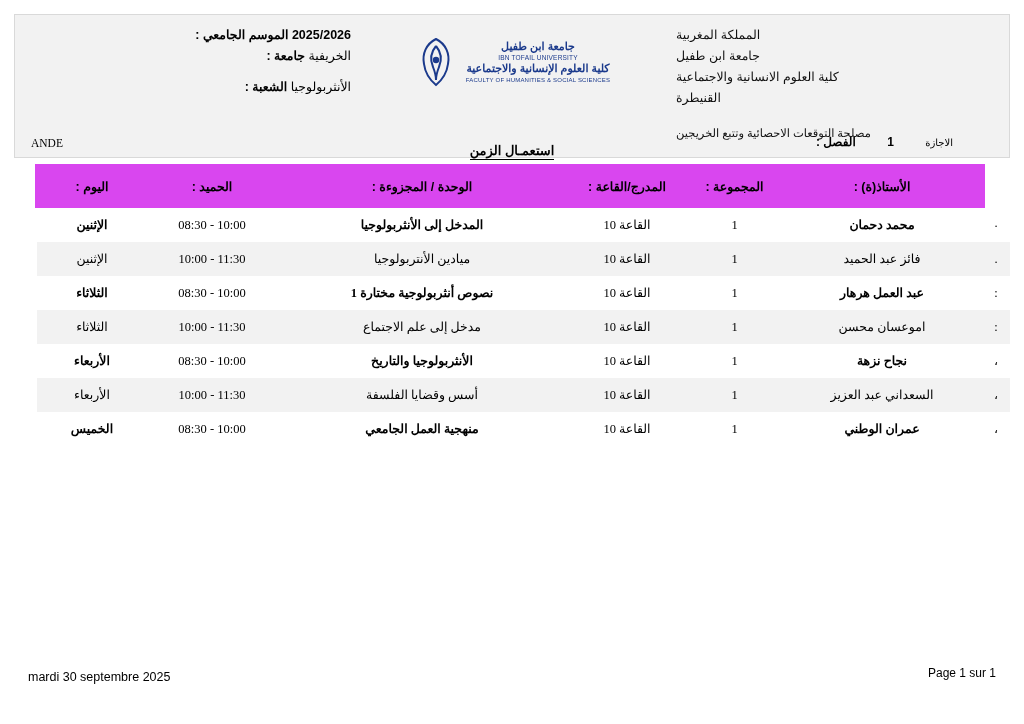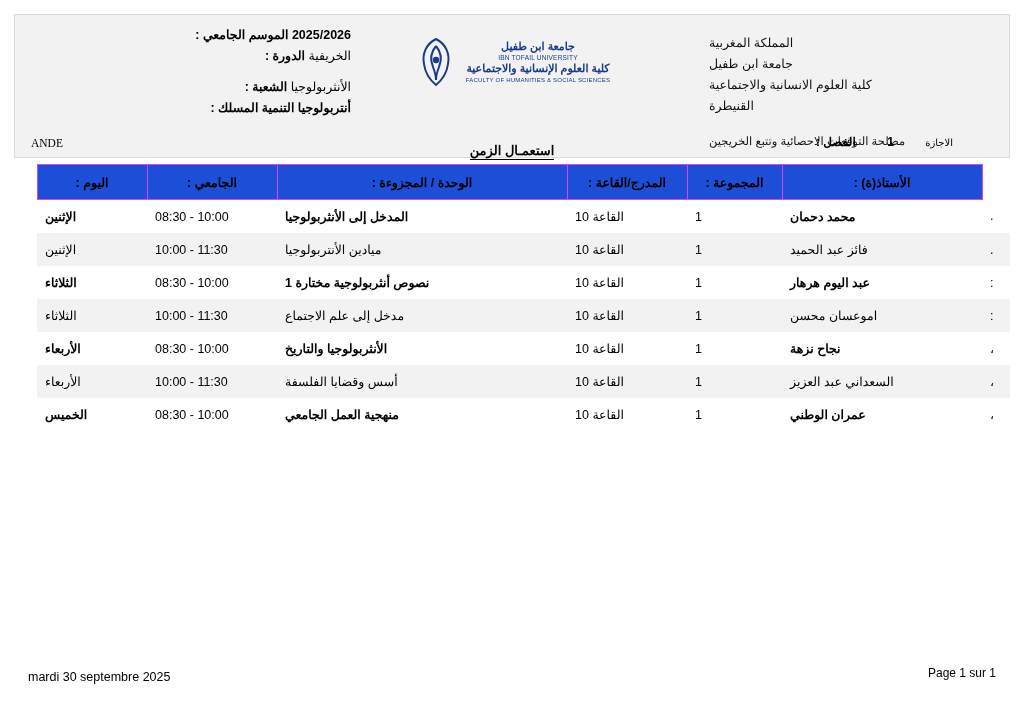--- a/index.html
+++ b/index.html
@@ -30,35 +30,35 @@
     left: 14px;
     height: 144px;
     background: #f2f2f2;
     border: 1px solid #d9d9d9;
     box-sizing: border-box;
   }
 
   .hdr-right {
     position: absolute;
     top: 10px;
-    right: 0;
+    right: 33px;
     width: 300px;
     text-align: left;
     direction: rtl;
-    margin-top: 8px;
   }
   .hdr-right div {
     font-size: 12.5px;
     line-height: 21px;
     text-align: left;
     color: #111;
   }
   .hdr-right .service {
     margin-top: 14px;
     font-size: 11.5px;
+    font-family: Liberation Serif, serif;
   }
 
   .hdr-left {
     position: absolute;
     top: 10px;
     left: 16px;
     width: 320px;
     direction: rtl;
   }
   .hdr-left .row {
@@ -163,34 +163,35 @@
   table.sched {
     position: absolute;
     top: 164px;
     right: 14px;
     left: 14px;
     border-collapse: collapse;
     direction: rtl;
     table-layout: fixed;
   }
   table.sched th {
-    background: #1d4ed8;
-    border: 1px solid #d946ef;
+    background: #d946ef;
+    border: 5px solid #d946ef;
     font-size: 12.5px;
     font-weight: bold;
     padding: 6px 6px;
     text-align: center;
     height: 22px;
   }
   table.sched td {
     font-size: 12.5px;
     padding: 9px 8px;
-    text-align: left;
+    text-align: center;
     border: none;
     vertical-align: middle;
+    font-family: Liberation Serif, serif;
   }
   table.sched tbody tr.alt td {
     background: #f2f2f2;
   }
   table.sched tbody tr td.day {
     font-weight: bold;
     font-size: 12.5px;
   }
   table.sched tbody tr.alt td.day { font-weight: normal; }
   table.sched tbody tr td.unit { font-weight: bold; }
@@ -256,29 +257,25 @@
       </div>
     </div>
 
     <div class="hdr-left">
       <div class="row bold">
         <span class="val">2025/2026</span>
         <span class="lbl">الموسم الجامعي :</span>
       </div>
       <div class="row">
         <span class="val">الخريفية</span>
-        <span class="lbl">الدورة :</span>
+        <span class="lbl">جامعة :</span>
       </div>
       <div class="row" style="margin-top:10px;">
         <span class="val">الأنثربولوجيا</span>
         <span class="lbl">الشعبة :</span>
-      </div>
-      <div class="row bold">
-        <span class="val">أنتربولوجيا التنمية</span>
-        <span class="lbl">المسلك :</span>
       </div>
     </div>
 
     <div class="doc-title">
       <span>استعمـال الزمن</span>
     </div>
 
     <div class="hdr-bottom-left">ANDE</div>
 
     <div class="hdr-bottom-right">
@@ -298,21 +295,21 @@
       <col class="c-time">
       <col class="c-day">
     </colgroup>
     <thead>
       <tr>
         <th style="border:none;background:transparent;"></th>
         <th>الأستاذ(ة) :</th>
         <th>المجموعة :</th>
         <th>المدرج/القاعة :</th>
         <th>الوحدة / المجزوءة :</th>
-        <th>الجامعي :</th>
+        <th>الحميد :</th>
         <th>اليوم :</th>
       </tr>
     </thead>
     <tbody>
 
       <tr>
         <td class="tail">.</td>
         <td class="prof">محمد دحمان</td>
         <td>1</td>
         <td>القاعة 10</td>
@@ -326,21 +323,21 @@
         <td class="prof">فائز عبد الحميد</td>
         <td>1</td>
         <td>القاعة 10</td>
         <td class="unit">ميادين الأنتربولوجيا</td>
         <td class="time">10:00 - 11:30</td>
         <td class="day">الإثنين</td>
       </tr>
 
       <tr>
         <td class="tail">:</td>
-        <td class="prof">عبد اليوم هرهار</td>
+        <td class="prof">عبد العمل هرهار</td>
         <td>1</td>
         <td>القاعة 10</td>
         <td class="unit">نصوص أنثربولوجية مختارة 1</td>
         <td class="time">08:30 - 10:00</td>
         <td class="day">الثلاثاء</td>
       </tr>
 
       <tr class="alt">
         <td class="tail">:</td>
         <td class="prof">اموعسان محسن</td>

